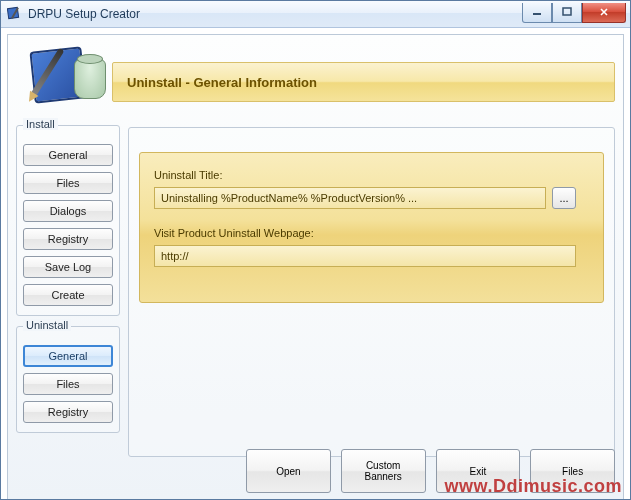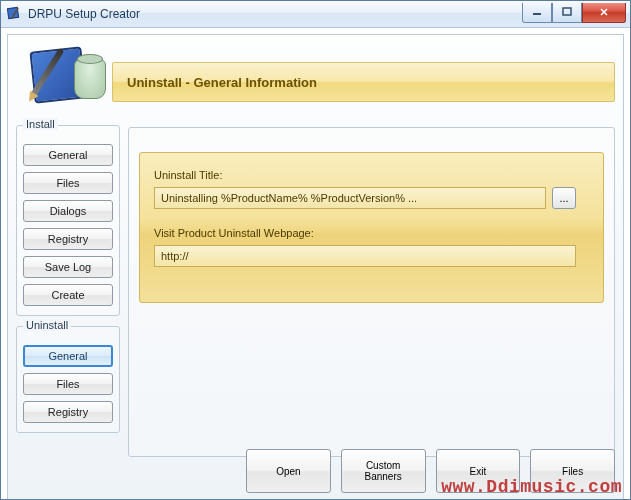--- a/index.html
+++ b/index.html
@@ -33,21 +33,21 @@
   .main{flex:1;position:relative;padding:6px 8px 8px 2px;box-sizing:border-box}
   .tabframe{border:1px solid #c0cbd8;border-radius:3px;height:330px;background:rgba(255,255,255,.25);padding:24px 10px 10px 10px;box-sizing:border-box;position:relative}
   .formpanel{background:linear-gradient(to bottom,#f9edbd 0%,#f4e19a 45%,#eed37b 55%,#f3e09a 100%);border:1px solid #d2b75e;border-radius:3px;padding:16px 27px 22px 14px}
   .flabel{color:#4a3b00;font-size:11px;margin-bottom:6px}
   .frow{display:flex;align-items:flex-start;margin-bottom:18px}
   .frow:last-child{margin-bottom:13px}
   .tinput{flex:1;height:22px;border:1px solid #c7ae55;background:linear-gradient(to bottom,#fbf3d1,#f4e5a8);padding:0 6px;color:#4a3b00;font-size:11px;box-sizing:border-box;outline:none}
   .browsebtn{width:24px;height:22px;margin-left:6px;border:1px solid #8f9aa8;border-radius:3px;background:linear-gradient(to bottom,#fefefe,#e6e6e6);font-size:11px;cursor:pointer;padding:0}
   .bottombar{position:absolute;left:120px;right:8px;bottom:6px;display:flex;justify-content:flex-end;gap:10px}
   .bbtn{width:96px;height:44px;border:1px solid #8f9aa8;border-radius:3px;background:linear-gradient(to bottom,#fefefe 0%,#f3f3f3 48%,#e6e6e6 52%,#efefef 100%);font-size:10px;cursor:pointer}
-  .watermark{position:absolute;right:8px;bottom:2px;font-size:18px;font-weight:600;letter-spacing:.5px;font-family:Liberation Mono, monospace}
+  .watermark{position:absolute;right:8px;bottom:2px;font-size:18px;font-weight:600;letter-spacing:.5px;font-family:Liberation Sans, sans-serif}
   .watermark .w1{color:#c04040}
   .watermark .w2{color:#c04040}
   .watermark .w3{color:#c04040}
 </style>
 </head>
 <body>
 
 <div class="window">
 
   <div class="titlebar">

